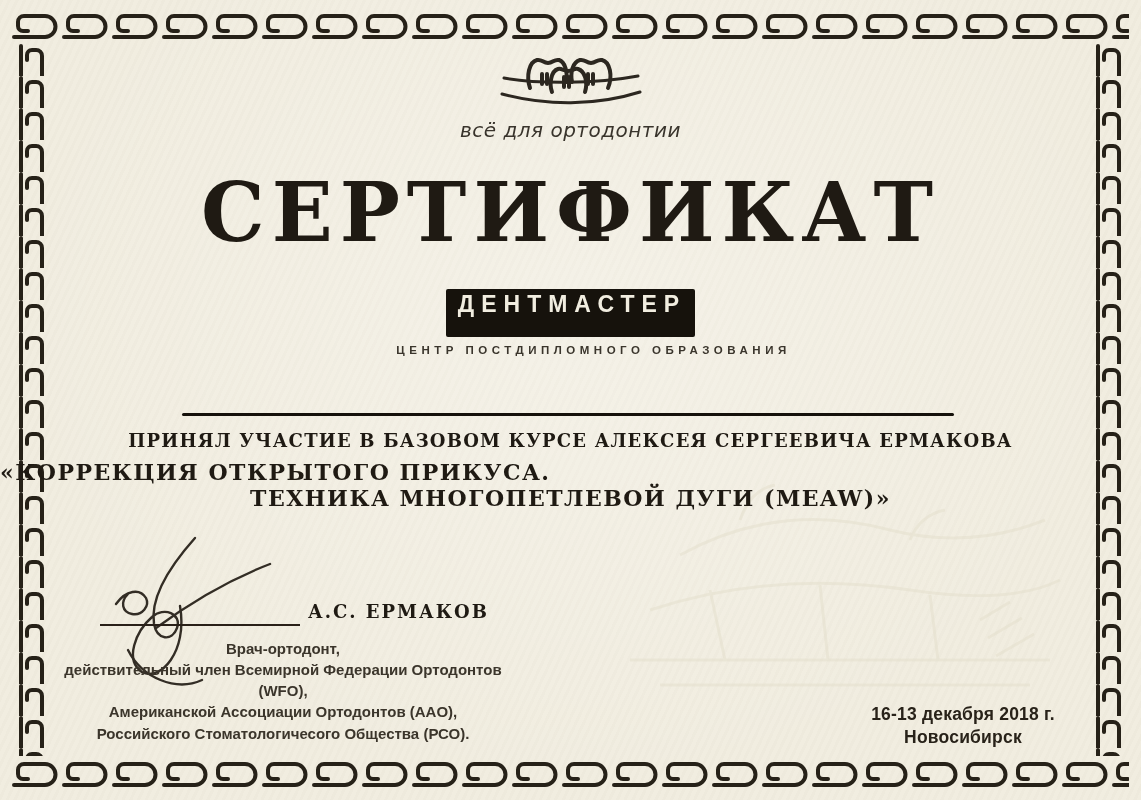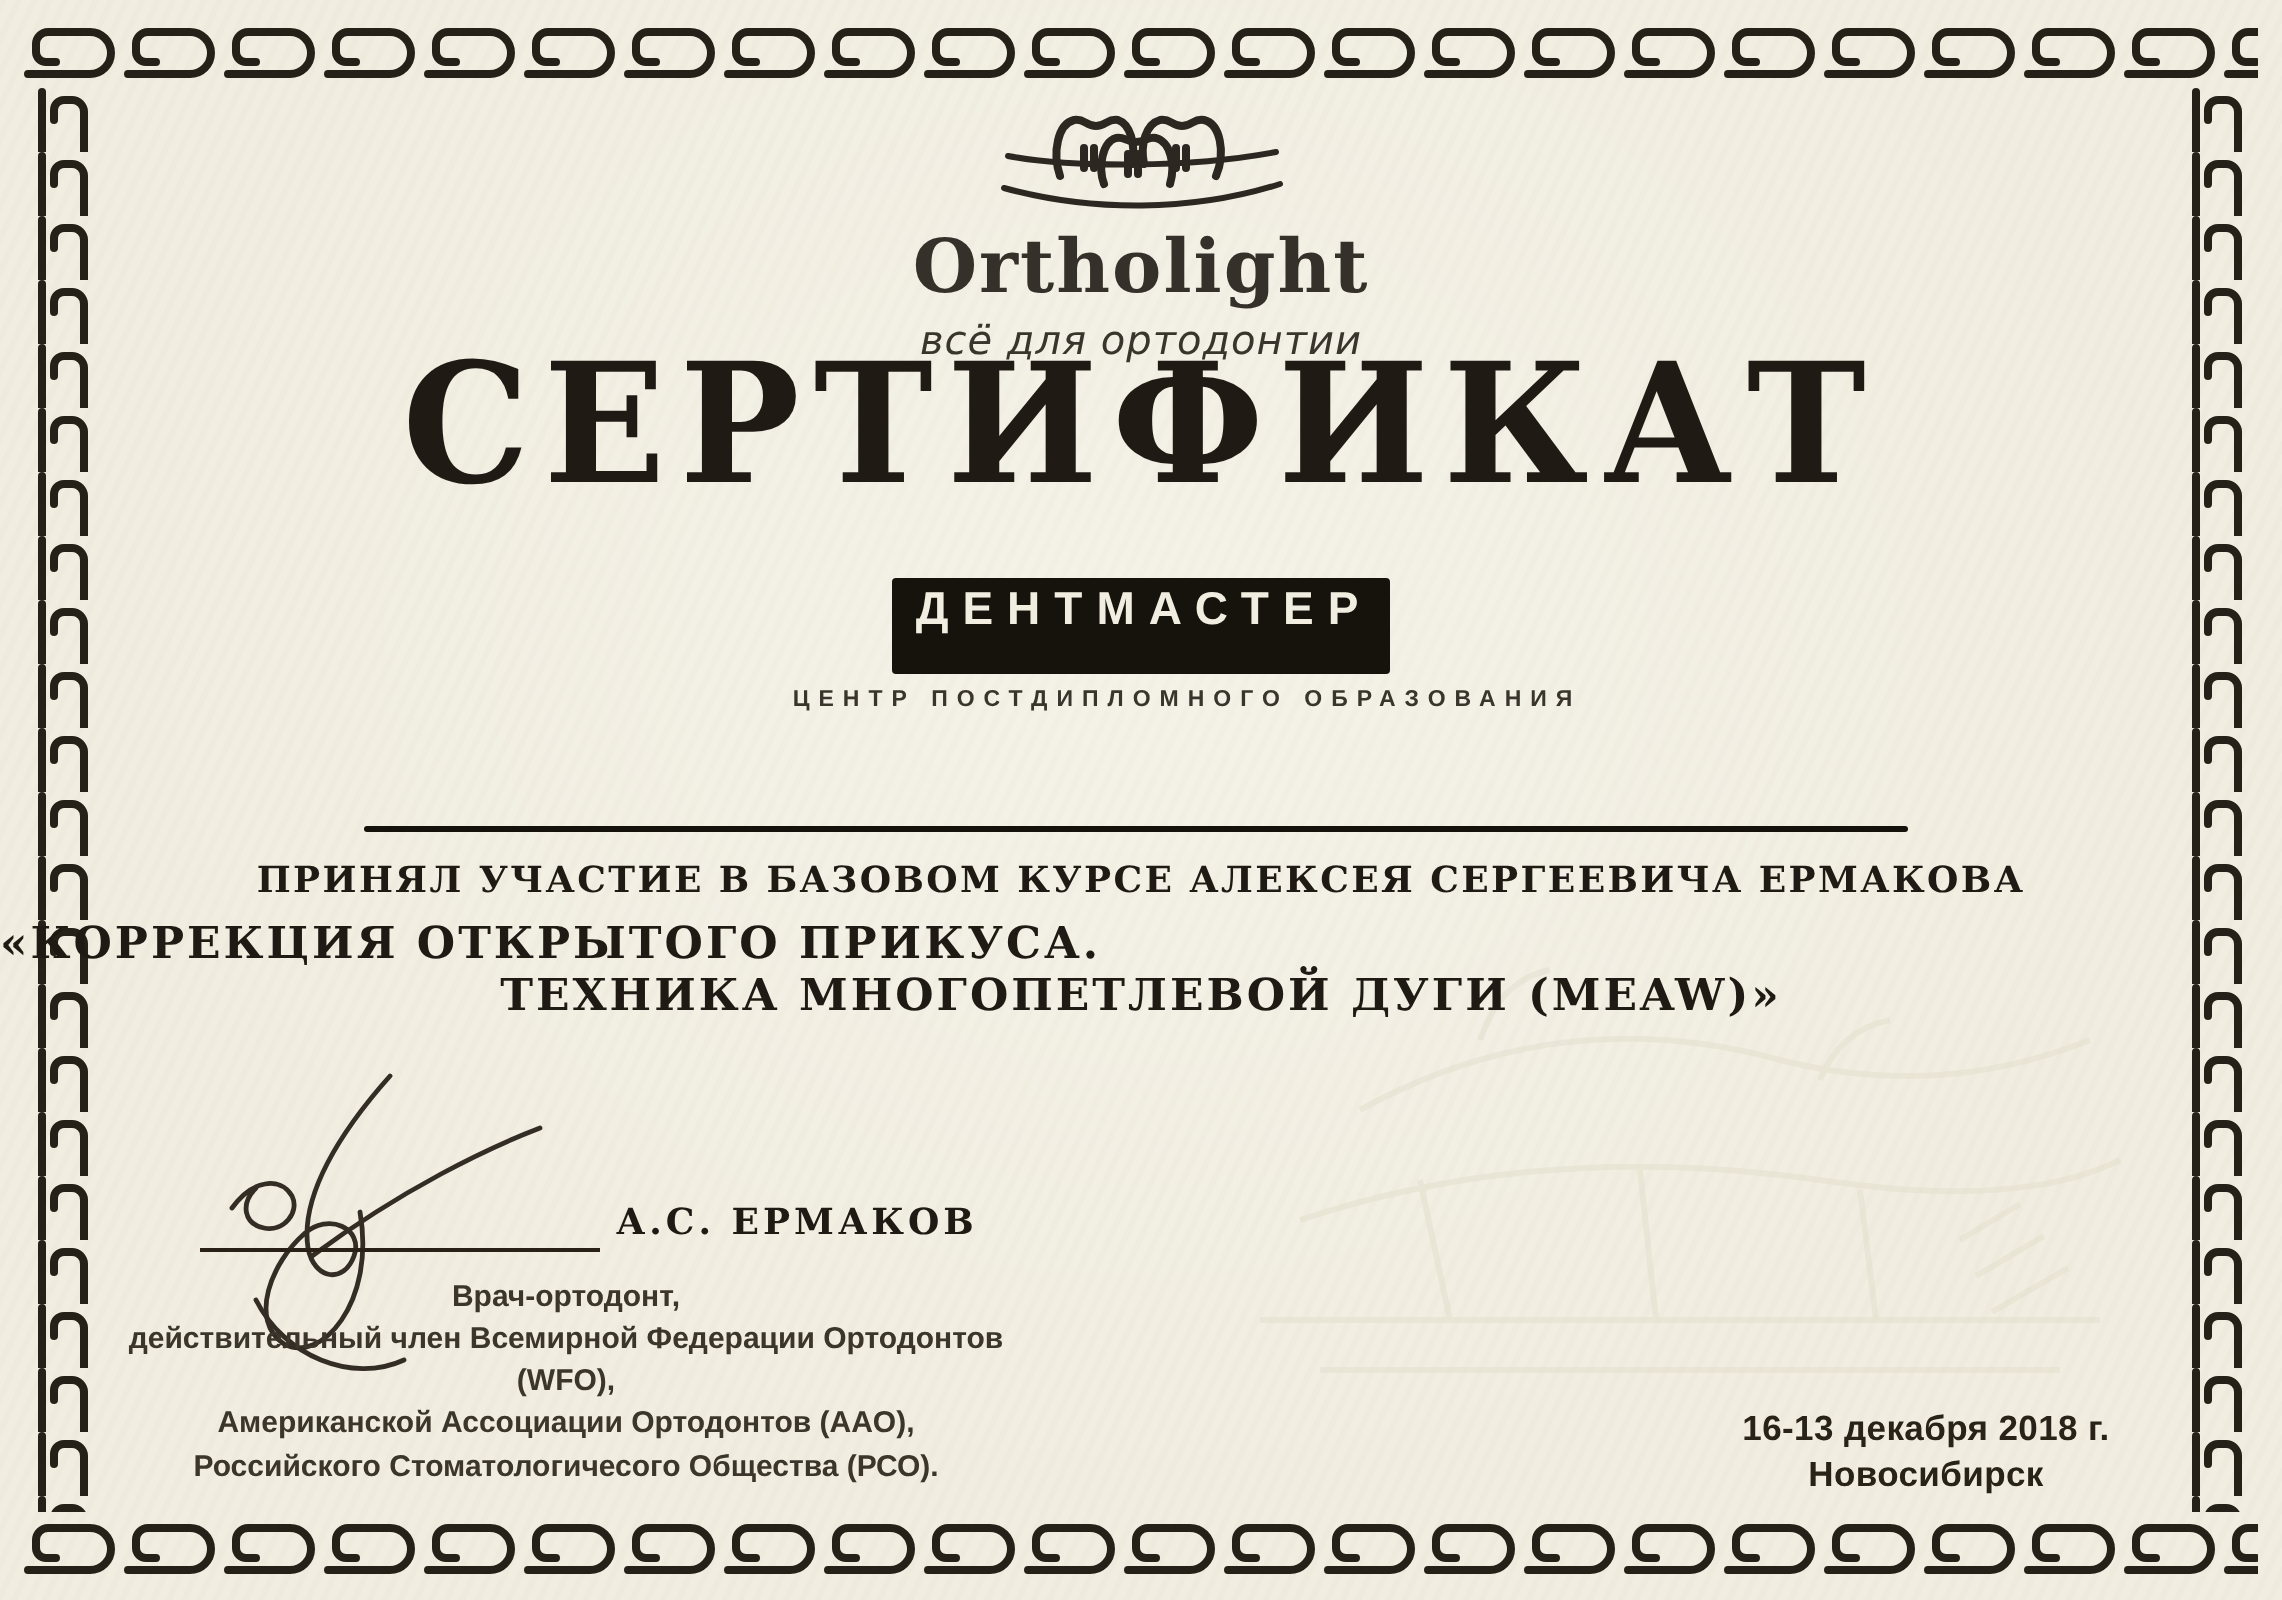--- a/index.html
+++ b/index.html
@@ -140,21 +140,20 @@
 
         <path d="M8 28 C40 34 100 34 142 26" stroke-width="3"></path>
 
         <path d="M46 24 v10 M51 24 v10" stroke-width="4"></path>
         <path d="M68 27 v10 M73 27 v10" stroke-width="4"></path>
         <path d="M92 24 v10 M97 24 v10" stroke-width="4"></path>
 
         <path d="M6 44 C50 56 100 56 144 42" stroke-width="3"></path>
       </g>
     </svg>
-    <div class="brand-name">Ortholight</div>
     <div class="brand-tagline">всё для ортодонтии</div>
   </div>
 
   <div class="cert-title brush">СЕРТИФИКАТ</div>
 
   <div class="issuer-wrap">
     <div class="issuer-name">ДЕНТМАСТЕР</div>
     <div class="issuer-subtitle">ЦЕНТР ПОСТДИПЛОМНОГО ОБРАЗОВАНИЯ</div>
   </div>
 

